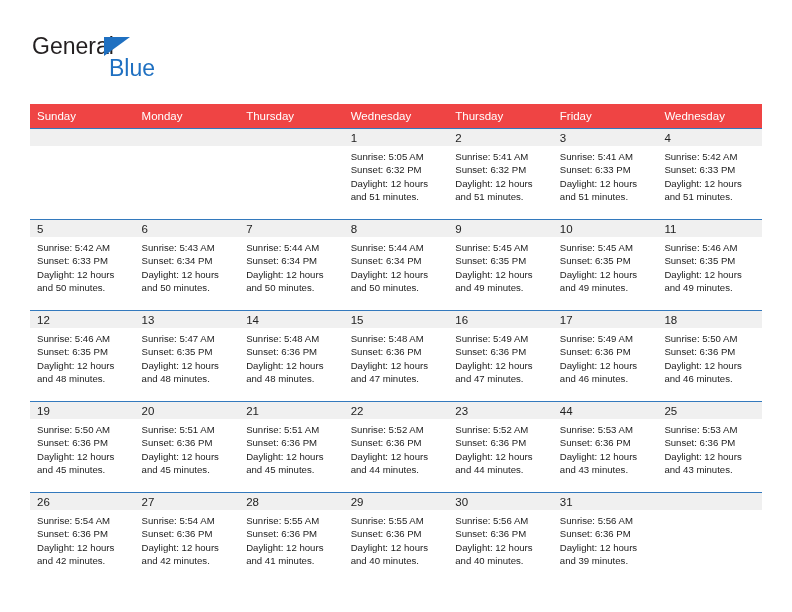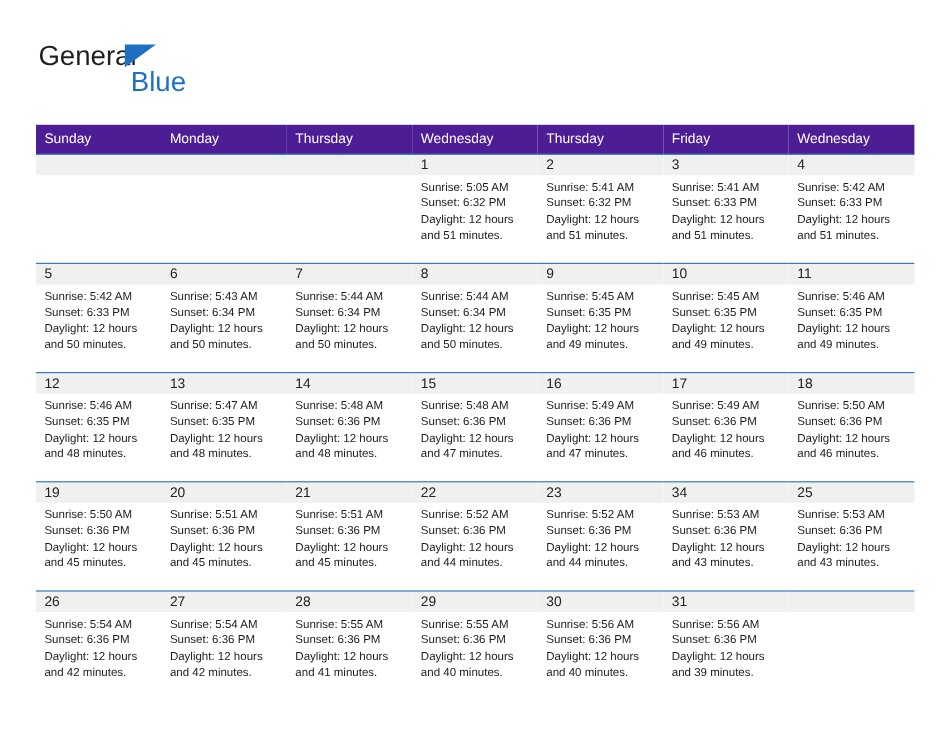--- a/index.html
+++ b/index.html
@@ -89,21 +89,21 @@
     position: absolute;
     left: 30px;
     top: 104px;
     width: 732px;
     border-collapse: collapse;
     table-layout: fixed;
   }
   .calendar col { width: 104.57px; }
 
   thead th {
-    background: #4c1d95;
+    background: #ef4444;
     color: #ffffff;
     font-size: 11.5px;
     font-weight: normal;
     text-align: left;
     padding: 5px 0 5px 7px;
     height: 14px;
     border: none;
   }
 
   tbody tr { height: 90px; }
@@ -372,21 +372,21 @@
           </td>
           <td class="day-cell">
             <div class="daynum-band">23</div>
             <div class="detail">
               <div>Sunrise: 5:52 AM</div>
               <div>Sunset: 6:36 PM</div>
               <div class="daylight-line">Daylight: 12 hours and 44 minutes.</div>
             </div>
           </td>
           <td class="day-cell">
-            <div class="daynum-band">34</div>
+            <div class="daynum-band">44</div>
             <div class="detail">
               <div>Sunrise: 5:53 AM</div>
               <div>Sunset: 6:36 PM</div>
               <div class="daylight-line">Daylight: 12 hours and 43 minutes.</div>
             </div>
           </td>
           <td class="day-cell">
             <div class="daynum-band">25</div>
             <div class="detail">
               <div>Sunrise: 5:53 AM</div>

